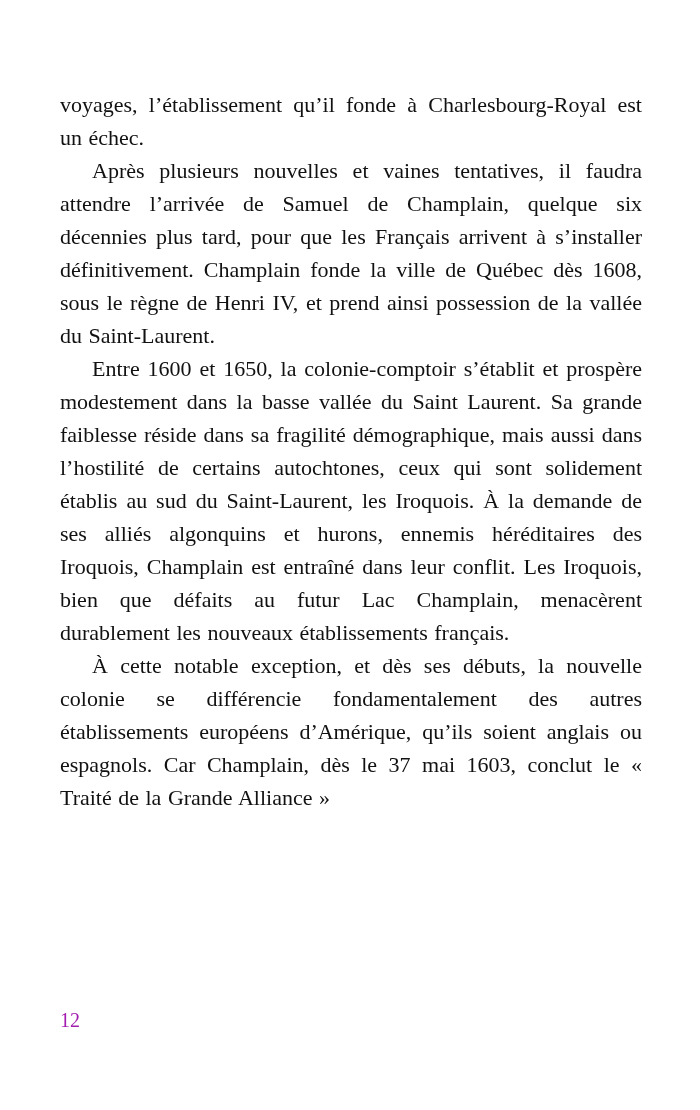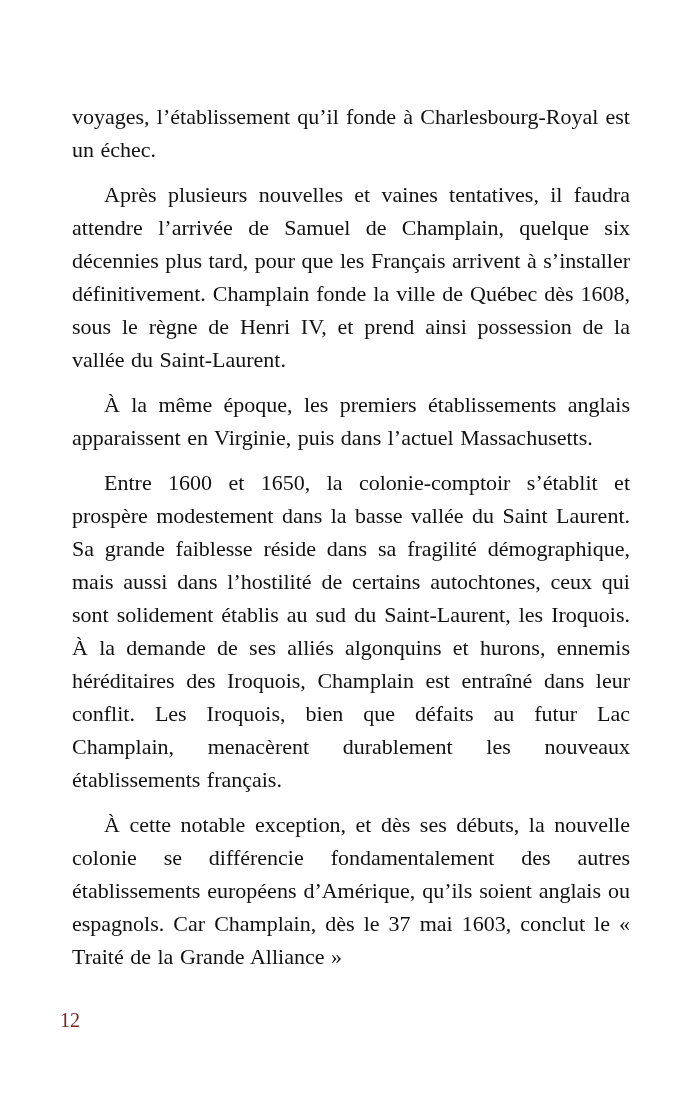--- a/index.html
+++ b/index.html
@@ -20,45 +20,44 @@
     inset: 0;
     background: #ffffff;
   }
   .text-block {
     position: absolute;
     top: 88px;
     left: 60px;
     width: 582px;
   }
   .para {
-    margin: 12px;
+    margin: 0;
     font-size: 22px;
     line-height: 33px;
     text-align: justify;
     text-indent: 32px;
     word-spacing: 1px;
   }
   .para.no-indent {
     text-indent: 0;
   }
   .page-number {
     position: absolute;
     left: 60px;
     top: 1008px;
     font-size: 20px;
     line-height: 24px;
-    color: #7f1d1d;
+    color: #a21caf;
     font-family: Liberation Serif, serif;
   }
 </style>
 </head>
 <body>
 
 <div class="page">
   <div class="text-block">
     <p class="para no-indent">voyages, l’établissement qu’il fonde à Charlesbourg-Royal est un échec.</p>
     <p class="para">Après plusieurs nouvelles et vaines tentatives, il faudra attendre l’arrivée de Samuel de Champlain, quelque six décennies plus tard, pour que les Français arrivent à s’installer définitivement. Champlain fonde la ville de Québec dès 1608, sous le règne de Henri IV, et prend ainsi possession de la vallée du Saint-Laurent.</p>
-    <p class="para">À la même époque, les premiers établissements anglais apparaissent en Virginie, puis dans l’actuel Massachusetts.</p>
     <p class="para">Entre 1600 et 1650, la colonie-comptoir s’établit et prospère modestement dans la basse vallée du Saint Laurent. Sa grande faiblesse réside dans sa fragilité démographique, mais aussi dans l’hostilité de certains autochtones, ceux qui sont solidement établis au sud du Saint-Laurent, les Iroquois. À la demande de ses alliés algonquins et hurons, ennemis héréditaires des Iroquois, Champlain est entraîné dans leur conflit. Les Iroquois, bien que défaits au futur Lac Champlain, menacèrent durablement les nouveaux établissements français.</p>
     <p class="para">À cette notable exception, et dès ses débuts, la nouvelle colonie se différencie fondamentalement des autres établissements européens d’Amérique, qu’ils soient anglais ou espagnols. Car Champlain, dès le 37 mai 1603, conclut le « Traité de la Grande Alliance »</p>
   </div>
   <div class="page-number">12</div>
 </div>
 
 </body></html>

